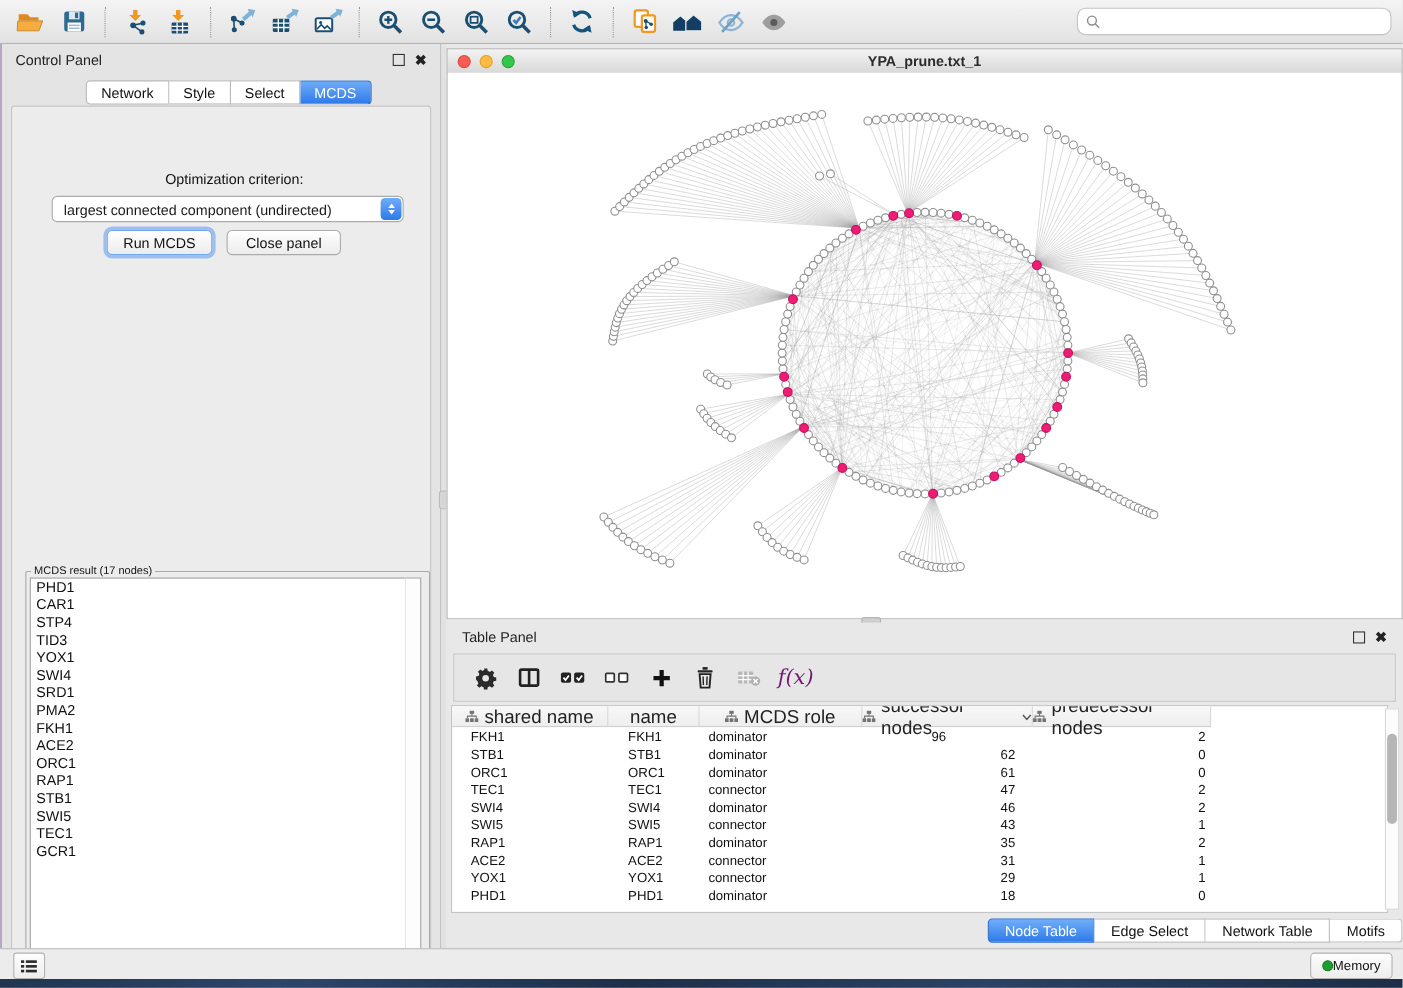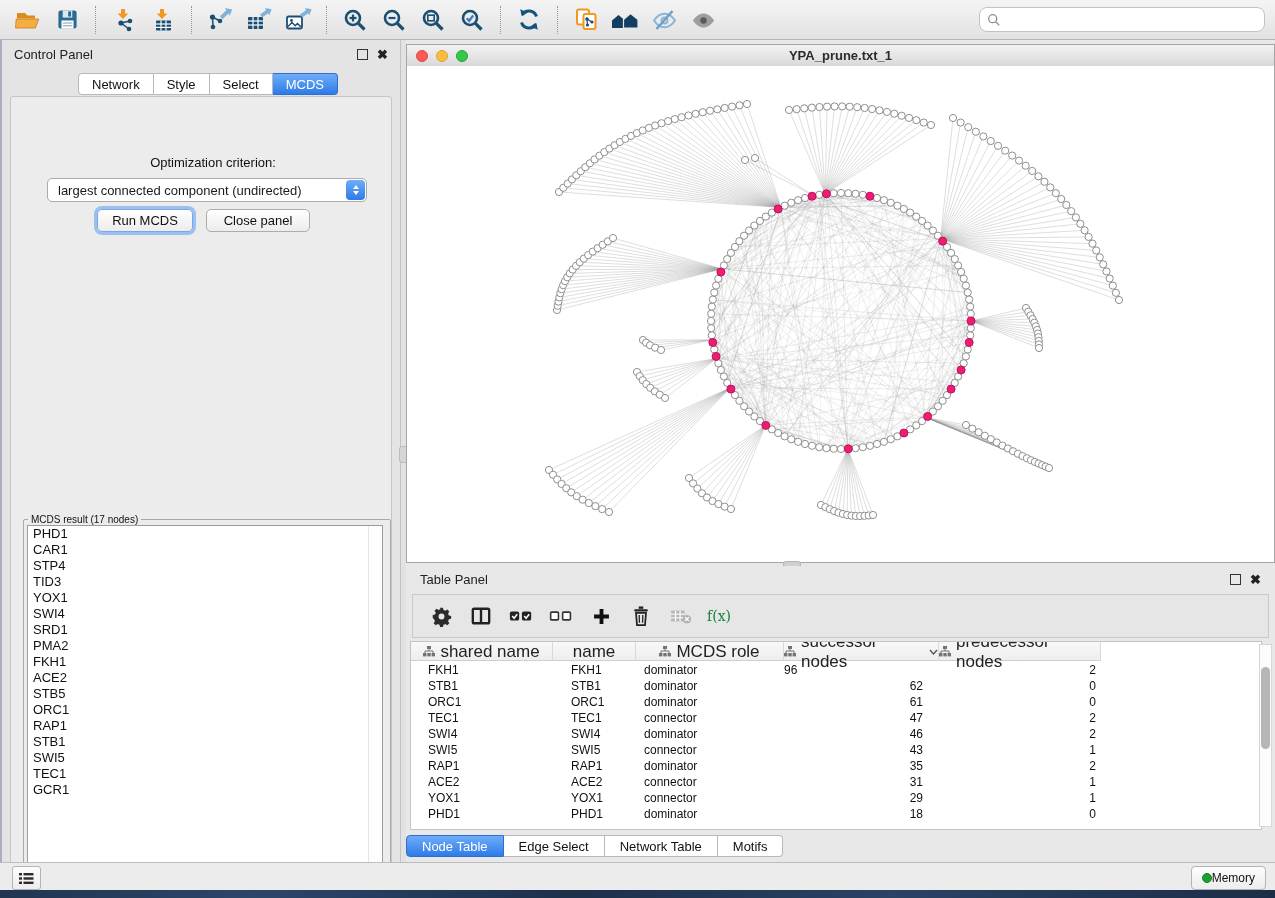--- a/index.html
+++ b/index.html
@@ -65,32 +65,32 @@
   .net-title{position:absolute;left:0;width:100%;text-align:center;font-size:13px;font-weight:bold;color:#2b2b2b}
   .net-canvas{position:absolute;left:0;top:21px;width:867px;height:496px;background:#fff}
   .h-split{position:absolute;left:0;top:523px;width:869px;height:3px;background:#e8e8e8}
   .h-handle{position:absolute;left:377px;top:521px;width:16px;height:6px;background:#cfcfcf;border:1px solid #b5b5b5;border-radius:3px}
   
   .table-panel{position:absolute;left:0;top:526px;width:869px;height:296px;background:#e8e8e8}
   .tp-header{position:absolute;left:0;top:0;width:100%;height:26px;display:flex;align-items:center;padding:0 14px;box-sizing:border-box}
   .tp-toolbar{position:absolute;left:6px;top:28px;width:857px;height:44px;background:#e6e6e6;
     border:1px solid #c9c9c9;box-sizing:border-box;display:flex;align-items:center;padding-left:12px;gap:8px}
   .ttb-btn{width:32px;height:34px;display:flex;align-items:center;justify-content:center}
-  .fx-label{font-family:"DejaVu Serif",serif;font-size:14px;color:#15803d;margin-left:2px}
+  .fx-label{font-family:"DejaVu Serif",serif;font-style:italic;font-size:19px;color:#701a75;margin-left:2px}
   .tbl-region{position:absolute;left:4px;top:75px;width:852px;height:189px;background:#fff;border:1px solid #c4c4c4;box-sizing:border-box;overflow:hidden}
   .tbl-header{position:absolute;left:0;top:0;height:19px;display:flex;
     background:linear-gradient(#f8f8f8,#eeeeee);border-bottom:1px solid #cfcfcf;box-sizing:border-box}
   .th-cell{display:flex;align-items:center;justify-content:center;gap:5px;border-right:1px solid #d9d9d9;
     font-size:17px;color:#222;box-sizing:border-box;height:19px}
   .tbl-rows{position:absolute;left:0;top:20px;width:100%}
   .t-row{position:relative;height:16px;line-height:16px;font-size:12px;color:#111}
   .t-cell{position:absolute;top:0;height:16px;overflow:hidden;box-sizing:border-box}
   .v-scroll{position:absolute;right:3px;top:78px;width:13px;height:183px;background:#fcfcfc;border:1px solid #d7d7d7;box-sizing:border-box}
   .v-thumb{position:absolute;left:1px;top:22px;width:9px;height:82px;background:#b6b6b6;border-radius:5px}
-  .tp-tabs{position:absolute;left:0;top:264px;width:100%;height:32px;display:flex;justify-content:flex-start;align-items:center}
+  .tp-tabs{position:absolute;left:0;top:264px;width:100%;height:32px;display:flex;justify-content:flex-end;align-items:center}
   
   .status-bar{position:absolute;left:0;top:862px;width:1275px;height:28px;background:#ececec;border-top:1px solid #bdbdbd;box-sizing:border-box}
   .stat-btn{position:absolute;left:12px;top:3px;width:27px;height:22px;background:linear-gradient(#fdfdfd,#ededed);
     border:1px solid #b4b4b4;border-radius:3px;display:flex;align-items:center;justify-content:center}
   .mem-btn{position:absolute;right:9px;top:3px;height:22px;padding:0 10px;background:linear-gradient(#fdfdfd,#ededed);
     border:1px solid #b4b4b4;border-radius:4px;display:flex;align-items:center;gap:0;font-size:12px;color:#111}
   .mem-dot{width:10px;height:10px;border-radius:50%;background:#1d9e30;border:1px solid #158024;box-sizing:border-box}
 </style>
 </head>
 <body>
@@ -323,21 +323,20 @@
         <div class="mcds-item">PHD1</div>
           <div class="mcds-item">CAR1</div>
           <div class="mcds-item">STP4</div>
           <div class="mcds-item">TID3</div>
           <div class="mcds-item">YOX1</div>
           <div class="mcds-item">SWI4</div>
           <div class="mcds-item">SRD1</div>
           <div class="mcds-item">PMA2</div>
           <div class="mcds-item">FKH1</div>
           <div class="mcds-item">ACE2</div>
-          <div class="mcds-item">STB5</div>
           <div class="mcds-item">ORC1</div>
           <div class="mcds-item">RAP1</div>
           <div class="mcds-item">STB1</div>
           <div class="mcds-item">SWI5</div>
           <div class="mcds-item">TEC1</div>
           <div class="mcds-item">GCR1</div>
           <div class="list-scroll"></div>
       </div>
     </fieldset>
   </div>
@@ -1321,21 +1320,21 @@
               </svg>
             </span>
             <span>predecessor nodes</span>
           </div>
         </div>
       <div class="tbl-rows" id="tbl-rows">
           <div class="t-row">
             <div class="t-cell" style="left: 0px; width: 142px; text-align: left; padding-left: 17px;">FKH1</div>
             <div class="t-cell" style="left: 142px; width: 83px; text-align: left; padding-left: 18px;">FKH1</div>
             <div class="t-cell" style="left: 225px; width: 148px; text-align: left; padding-left: 8px;">dominator</div>
-            <div class="t-cell" style="left: 373px; width: 155px; text-align: left; padding-right: 16px;">96</div>
+            <div class="t-cell" style="left: 373px; width: 155px; text-align: center; padding-right: 16px;">96</div>
             <div class="t-cell" style="left: 528px; width: 162px; text-align: right; padding-right: 5px;">2</div>
           </div>
           <div class="t-row">
             <div class="t-cell" style="left: 0px; width: 142px; text-align: left; padding-left: 17px;">STB1</div>
             <div class="t-cell" style="left: 142px; width: 83px; text-align: left; padding-left: 18px;">STB1</div>
             <div class="t-cell" style="left: 225px; width: 148px; text-align: left; padding-left: 8px;">dominator</div>
             <div class="t-cell" style="left: 373px; width: 155px; text-align: right; padding-right: 16px;">62</div>
             <div class="t-cell" style="left: 528px; width: 162px; text-align: right; padding-right: 5px;">0</div>
           </div>
           <div class="t-row">

